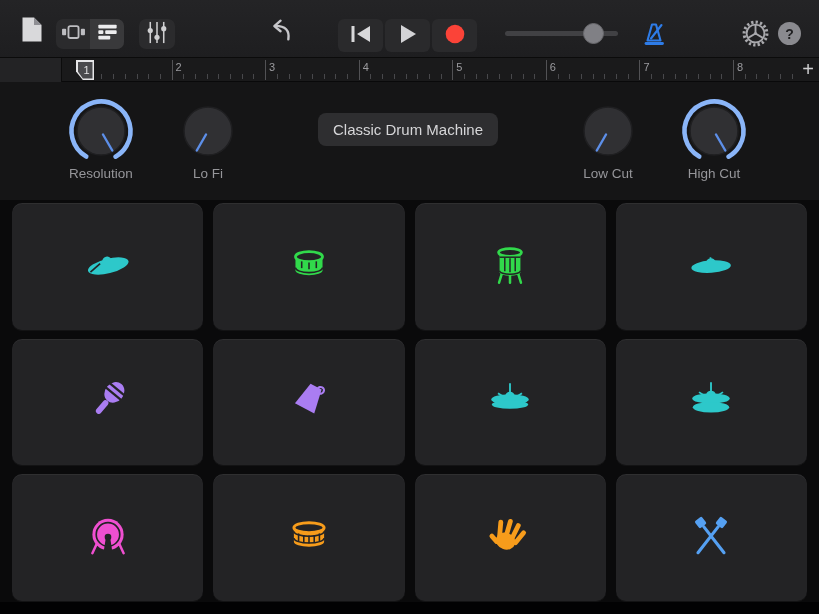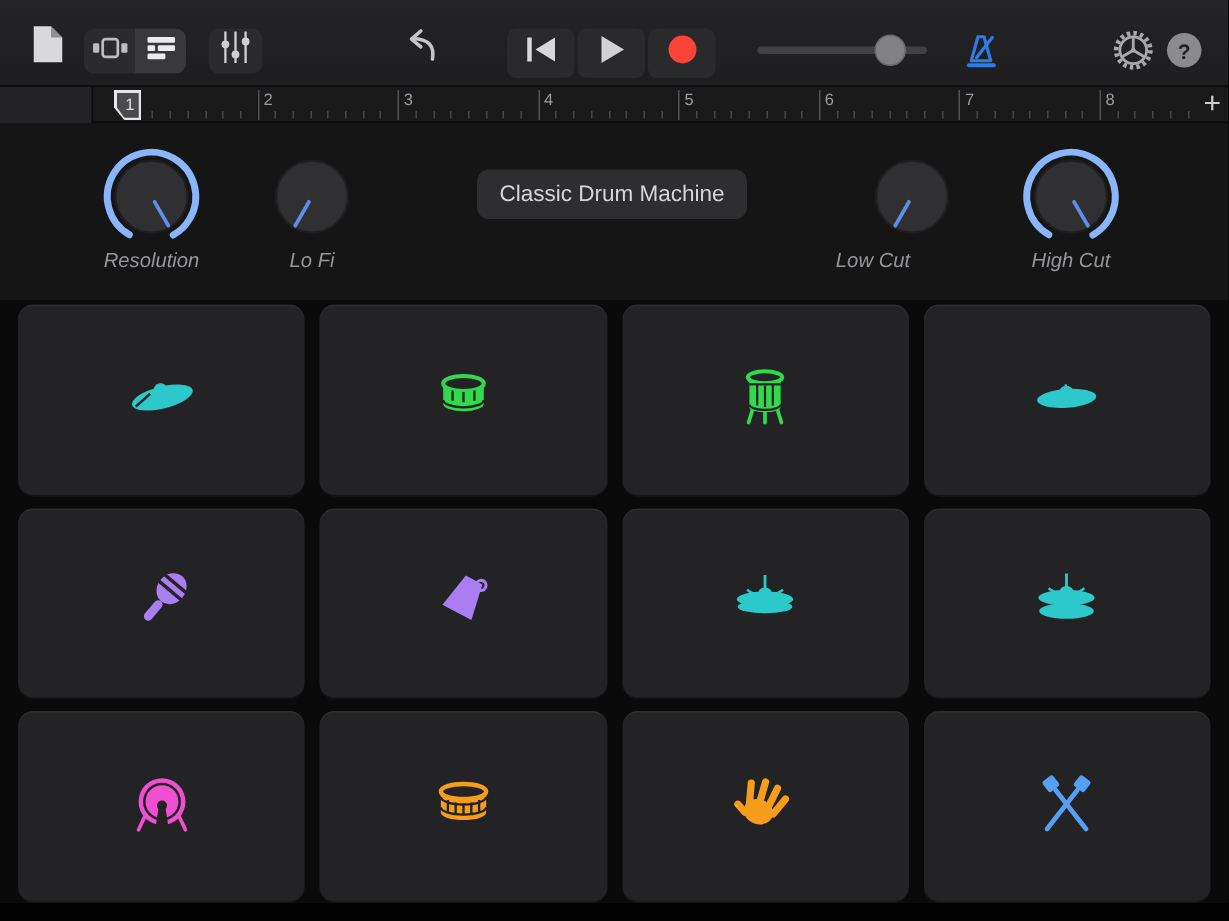--- a/index.html
+++ b/index.html
@@ -31,21 +31,21 @@
   .m-num { position:absolute; top:3px; font-size:11px; color:#9b9b9f; }
   .playhead { position:absolute; left:76px; top:2px; width:18px; height:20px;
     clip-path:polygon(0 0,100% 0,100% 100%,38% 100%,0 58%); background:#e6e6e8; }
   .playhead .inner { position:absolute; inset:1.5px; clip-path:polygon(0 0,100% 0,100% 100%,36% 100%,0 56%);
     background:#4a4a4d; color:#e2e2e4; font-size:11px; display:flex; align-items:center; justify-content:center; padding-left:3px; }
   .add-measure { position:absolute; right:5px; top:0; height:24px; line-height:23px; font-size:20px; color:#cfcfd1; }
 
   
   .controls { position:absolute; top:82px; left:0; width:819px; height:118px; background:#151516; }
   .knob { position:absolute; width:70px; height:70px; top:14px; }
-  .knob-label { position:absolute; top:84px; width:140px; text-align:center; font-size:13.5px; color:#96969a;font-style:italic; }
+  .knob-label { position:absolute; top:84px; width:140px; text-align:center; font-size:13.5px; color:#96969a; }
   .patch-btn { position:absolute; left:318px; top:31px; width:180px; height:33px; background:#2e2e30;
     border-radius:8px; color:#d6d6d8; font-size:15px; display:flex; align-items:center; justify-content:center; }
 
   
   .pads { position:absolute; top:200px; left:0; width:819px; height:402px; background:#0a0a0b;
     display:grid; grid-template-columns:repeat(4,1fr); grid-template-rows:repeat(3,1fr);
     gap:8px 10px; padding:3px 12px 0 12px; }
   .pad { background:#232325; border-radius:10px; display:flex; align-items:center; justify-content:center;
     box-shadow:inset 0 1px 0 rgba(255,255,255,.055), inset 0 -1px 0 rgba(0,0,0,.45); }
   .bottom-strip { position:absolute; top:602px; left:0; width:819px; height:12px; background:#020203; }
@@ -263,21 +263,21 @@
         <circle cx="35" cy="35" r="24" fill="#303033" stroke="#1f1f21" stroke-width="1.5"></circle>
         <line x1="33.0" y1="38.5" x2="23.8" y2="54.5" stroke="#5d8fe9" stroke-width="2.4" stroke-linecap="round"></line>
       </svg></div>
       <div class="knob-label" style="left:138px">Lo Fi</div>
         <div class="knob" style="left:573px">
       <svg width="70" height="70" viewBox="0 0 70 70">
 
         <circle cx="35" cy="35" r="24" fill="#303033" stroke="#1f1f21" stroke-width="1.5"></circle>
         <line x1="33.0" y1="38.5" x2="23.8" y2="54.5" stroke="#5d8fe9" stroke-width="2.4" stroke-linecap="round"></line>
       </svg></div>
-      <div class="knob-label" style="left:512px">Low Cut</div>
+      <div class="knob-label" style="left:538px">Low Cut</div>
         <div class="knob" style="left:679px">
       <svg width="70" height="70" viewBox="0 0 70 70">
         <circle cx="35" cy="35" r="29.5" fill="none" stroke="#8ab5f8" stroke-width="4.6" stroke-linecap="round" stroke-dasharray="154.5 999" transform="rotate(120 35 35)"></circle>
         <circle cx="35" cy="35" r="24" fill="#303033" stroke="#1f1f21" stroke-width="1.5"></circle>
         <line x1="37.0" y1="38.5" x2="46.3" y2="54.5" stroke="#5d8fe9" stroke-width="2.4" stroke-linecap="round"></line>
       </svg></div>
       <div class="knob-label" style="left:644px">High Cut</div>
       </div>
     <div class="patch-btn">Classic Drum Machine</div>
   </section>

